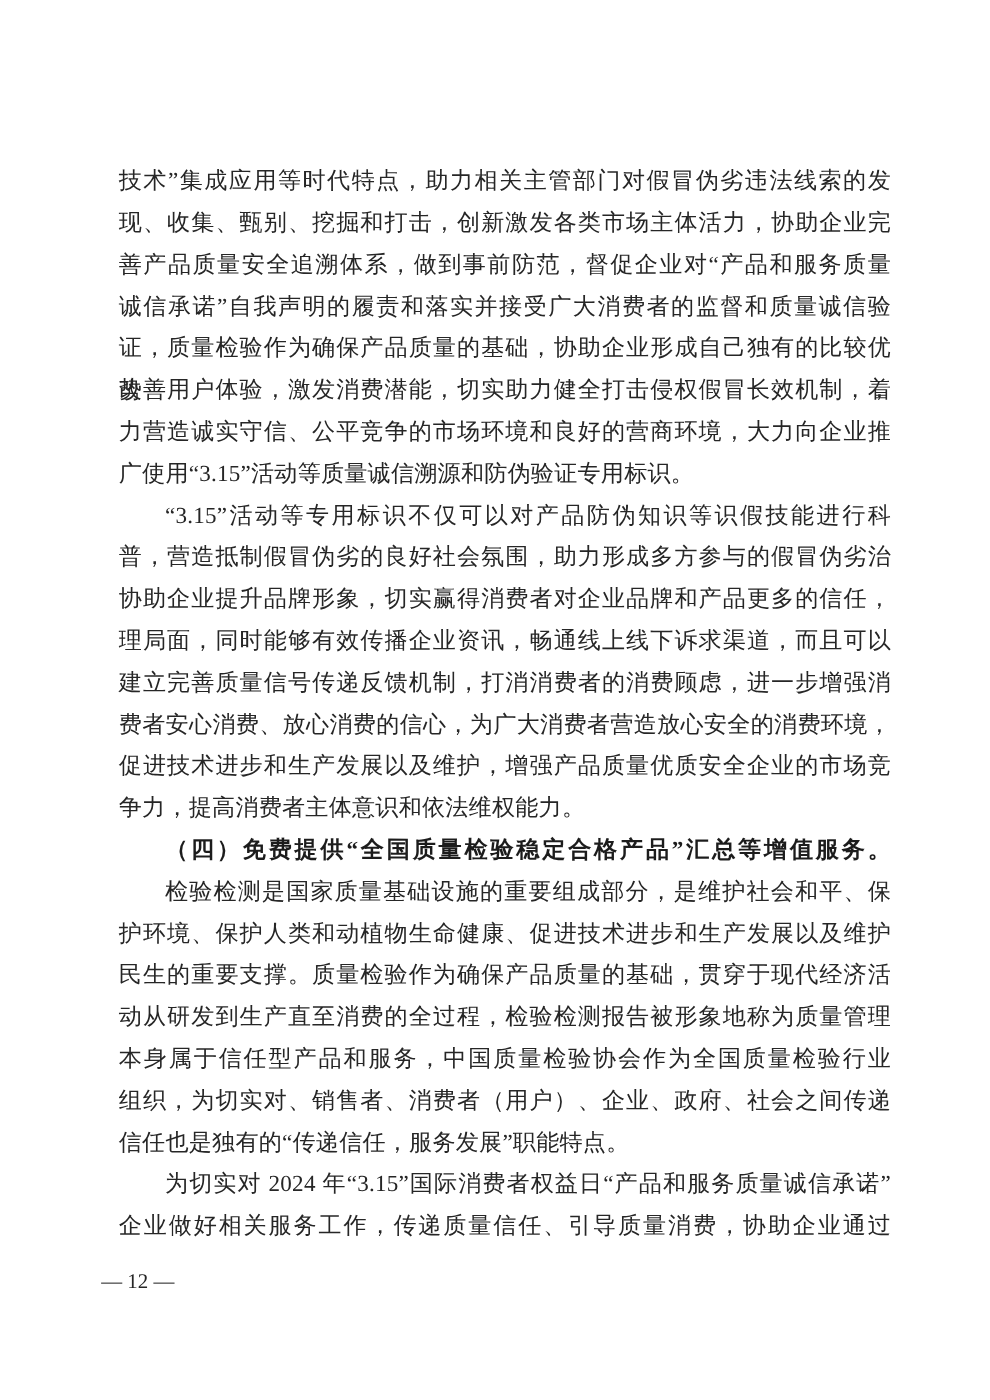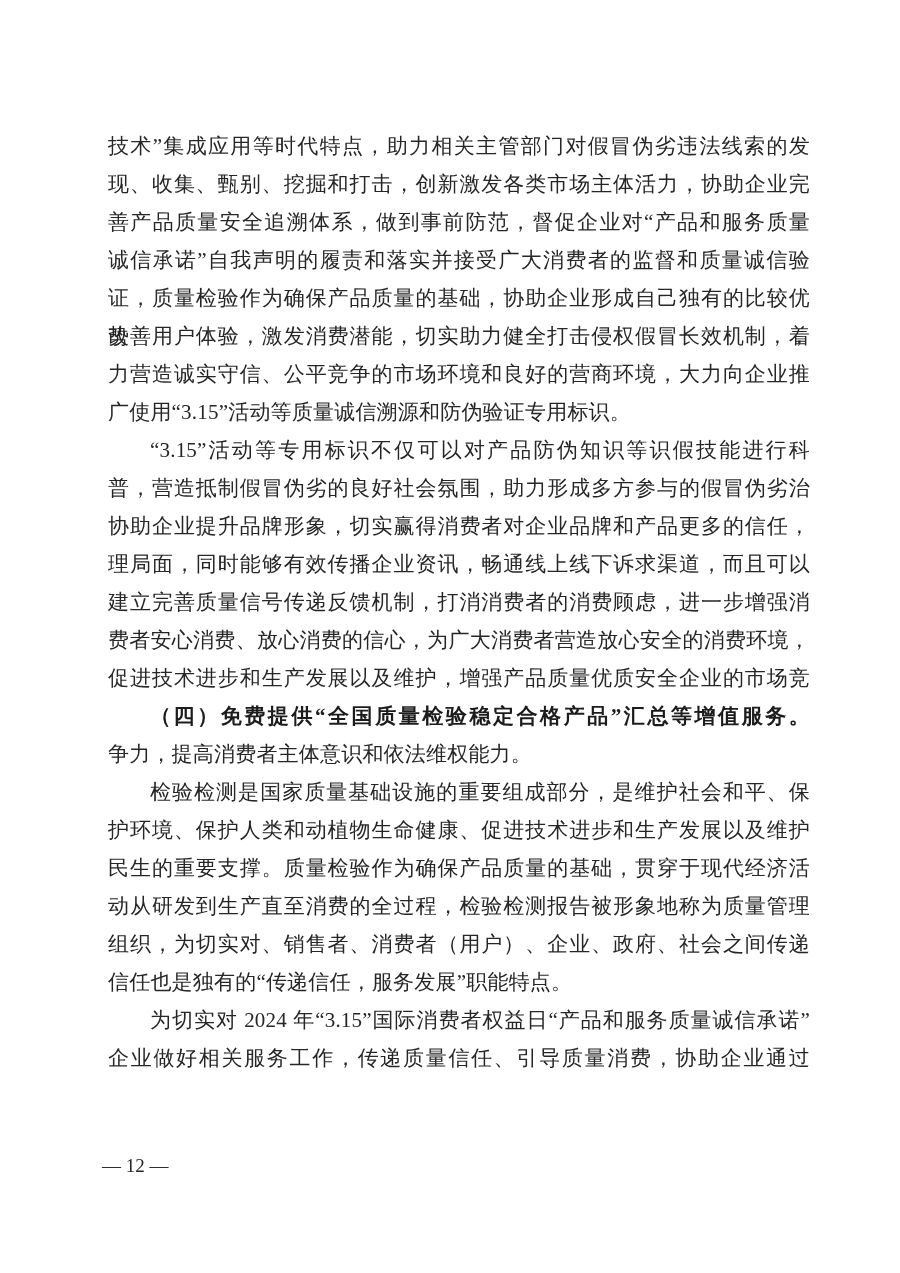--- a/index.html
+++ b/index.html
@@ -10,21 +10,21 @@
   .page {
     position: relative;
     width: 900px;
     height: 1273px;
     background: #ffffff;
     overflow: hidden;
   }
   .textblock {
     position: absolute;
     left: 108px;
-    top: 127px;
+    top: 145px;
     width: 702px;
     font-family: "Liberation Serif", "DejaVu Serif", serif;
     font-size: 21px;
     line-height: 38px;
     color: #262626;
     letter-spacing: 0.2px;
   }
   .line {
     height: 38px;
     white-space: normal;
@@ -38,21 +38,21 @@
   }
   .line.indent {
     text-indent: 2em;
   }
   .line.bold {
     font-weight: 700;
     color: #1c1c1c;
   }
   .footer {
     position: absolute;
-    left: 102px;
+    left: 92px;
     top: 1153px;
     font-family: "Liberation Serif", "DejaVu Serif", serif;
     font-size: 19px;
     line-height: 26px;
     color: #262626;
   }
 </style>
 </head>
 <body>
 
@@ -66,25 +66,26 @@
       <div class="line">改善用户体验，激发消费潜能，切实助力健全打击侵权假冒长效机制，着</div>
       <div class="line">力营造诚实守信、公平竞争的市场环境和良好的营商环境，大力向企业推</div>
       <div class="line end">广使用“3.15”活动等质量诚信溯源和防伪验证专用标识。</div>
       <div class="line indent">“3.15”活动等专用标识不仅可以对产品防伪知识等识假技能进行科</div>
       <div class="line">普，营造抵制假冒伪劣的良好社会氛围，助力形成多方参与的假冒伪劣治</div>
       <div class="line">协助企业提升品牌形象，切实赢得消费者对企业品牌和产品更多的信任，</div>
       <div class="line">理局面，同时能够有效传播企业资讯，畅通线上线下诉求渠道，而且可以</div>
       <div class="line">建立完善质量信号传递反馈机制，打消消费者的消费顾虑，进一步增强消</div>
       <div class="line">费者安心消费、放心消费的信心，为广大消费者营造放心安全的消费环境，</div>
       <div class="line">促进技术进步和生产发展以及维护，增强产品质量优质安全企业的市场竞</div>
+      <div class="line end">争力，提高消费者主体意识和依法维权能力。</div>
       <div class="line indent bold">（四）免费提供“全国质量检验稳定合格产品”汇总等增值服务。</div>
-      <div class="line end">争力，提高消费者主体意识和依法维权能力。</div>
       <div class="line indent">检验检测是国家质量基础设施的重要组成部分，是维护社会和平、保</div>
       <div class="line">护环境、保护人类和动植物生命健康、促进技术进步和生产发展以及维护</div>
       <div class="line">民生的重要支撑。质量检验作为确保产品质量的基础，贯穿于现代经济活</div>
       <div class="line">动从研发到生产直至消费的全过程，检验检测报告被形象地称为质量管理</div>
+      <div class="line">本身属于信任型产品和服务，中国质量检验协会作为全国质量检验行业</div>
       <div class="line">组织，为切实对、销售者、消费者（用户）、企业、政府、社会之间传递</div>
       <div class="line end">信任也是独有的“传递信任，服务发展”职能特点。</div>
       <div class="line indent">为切实对 2024 年“3.15”国际消费者权益日“产品和服务质量诚信承诺”</div>
       <div class="line">企业做好相关服务工作，传递质量信任、引导质量消费，协助企业通过</div>
     </div>
   <div class="footer">— 12 —</div>
 </div>
 
 </body></html>

